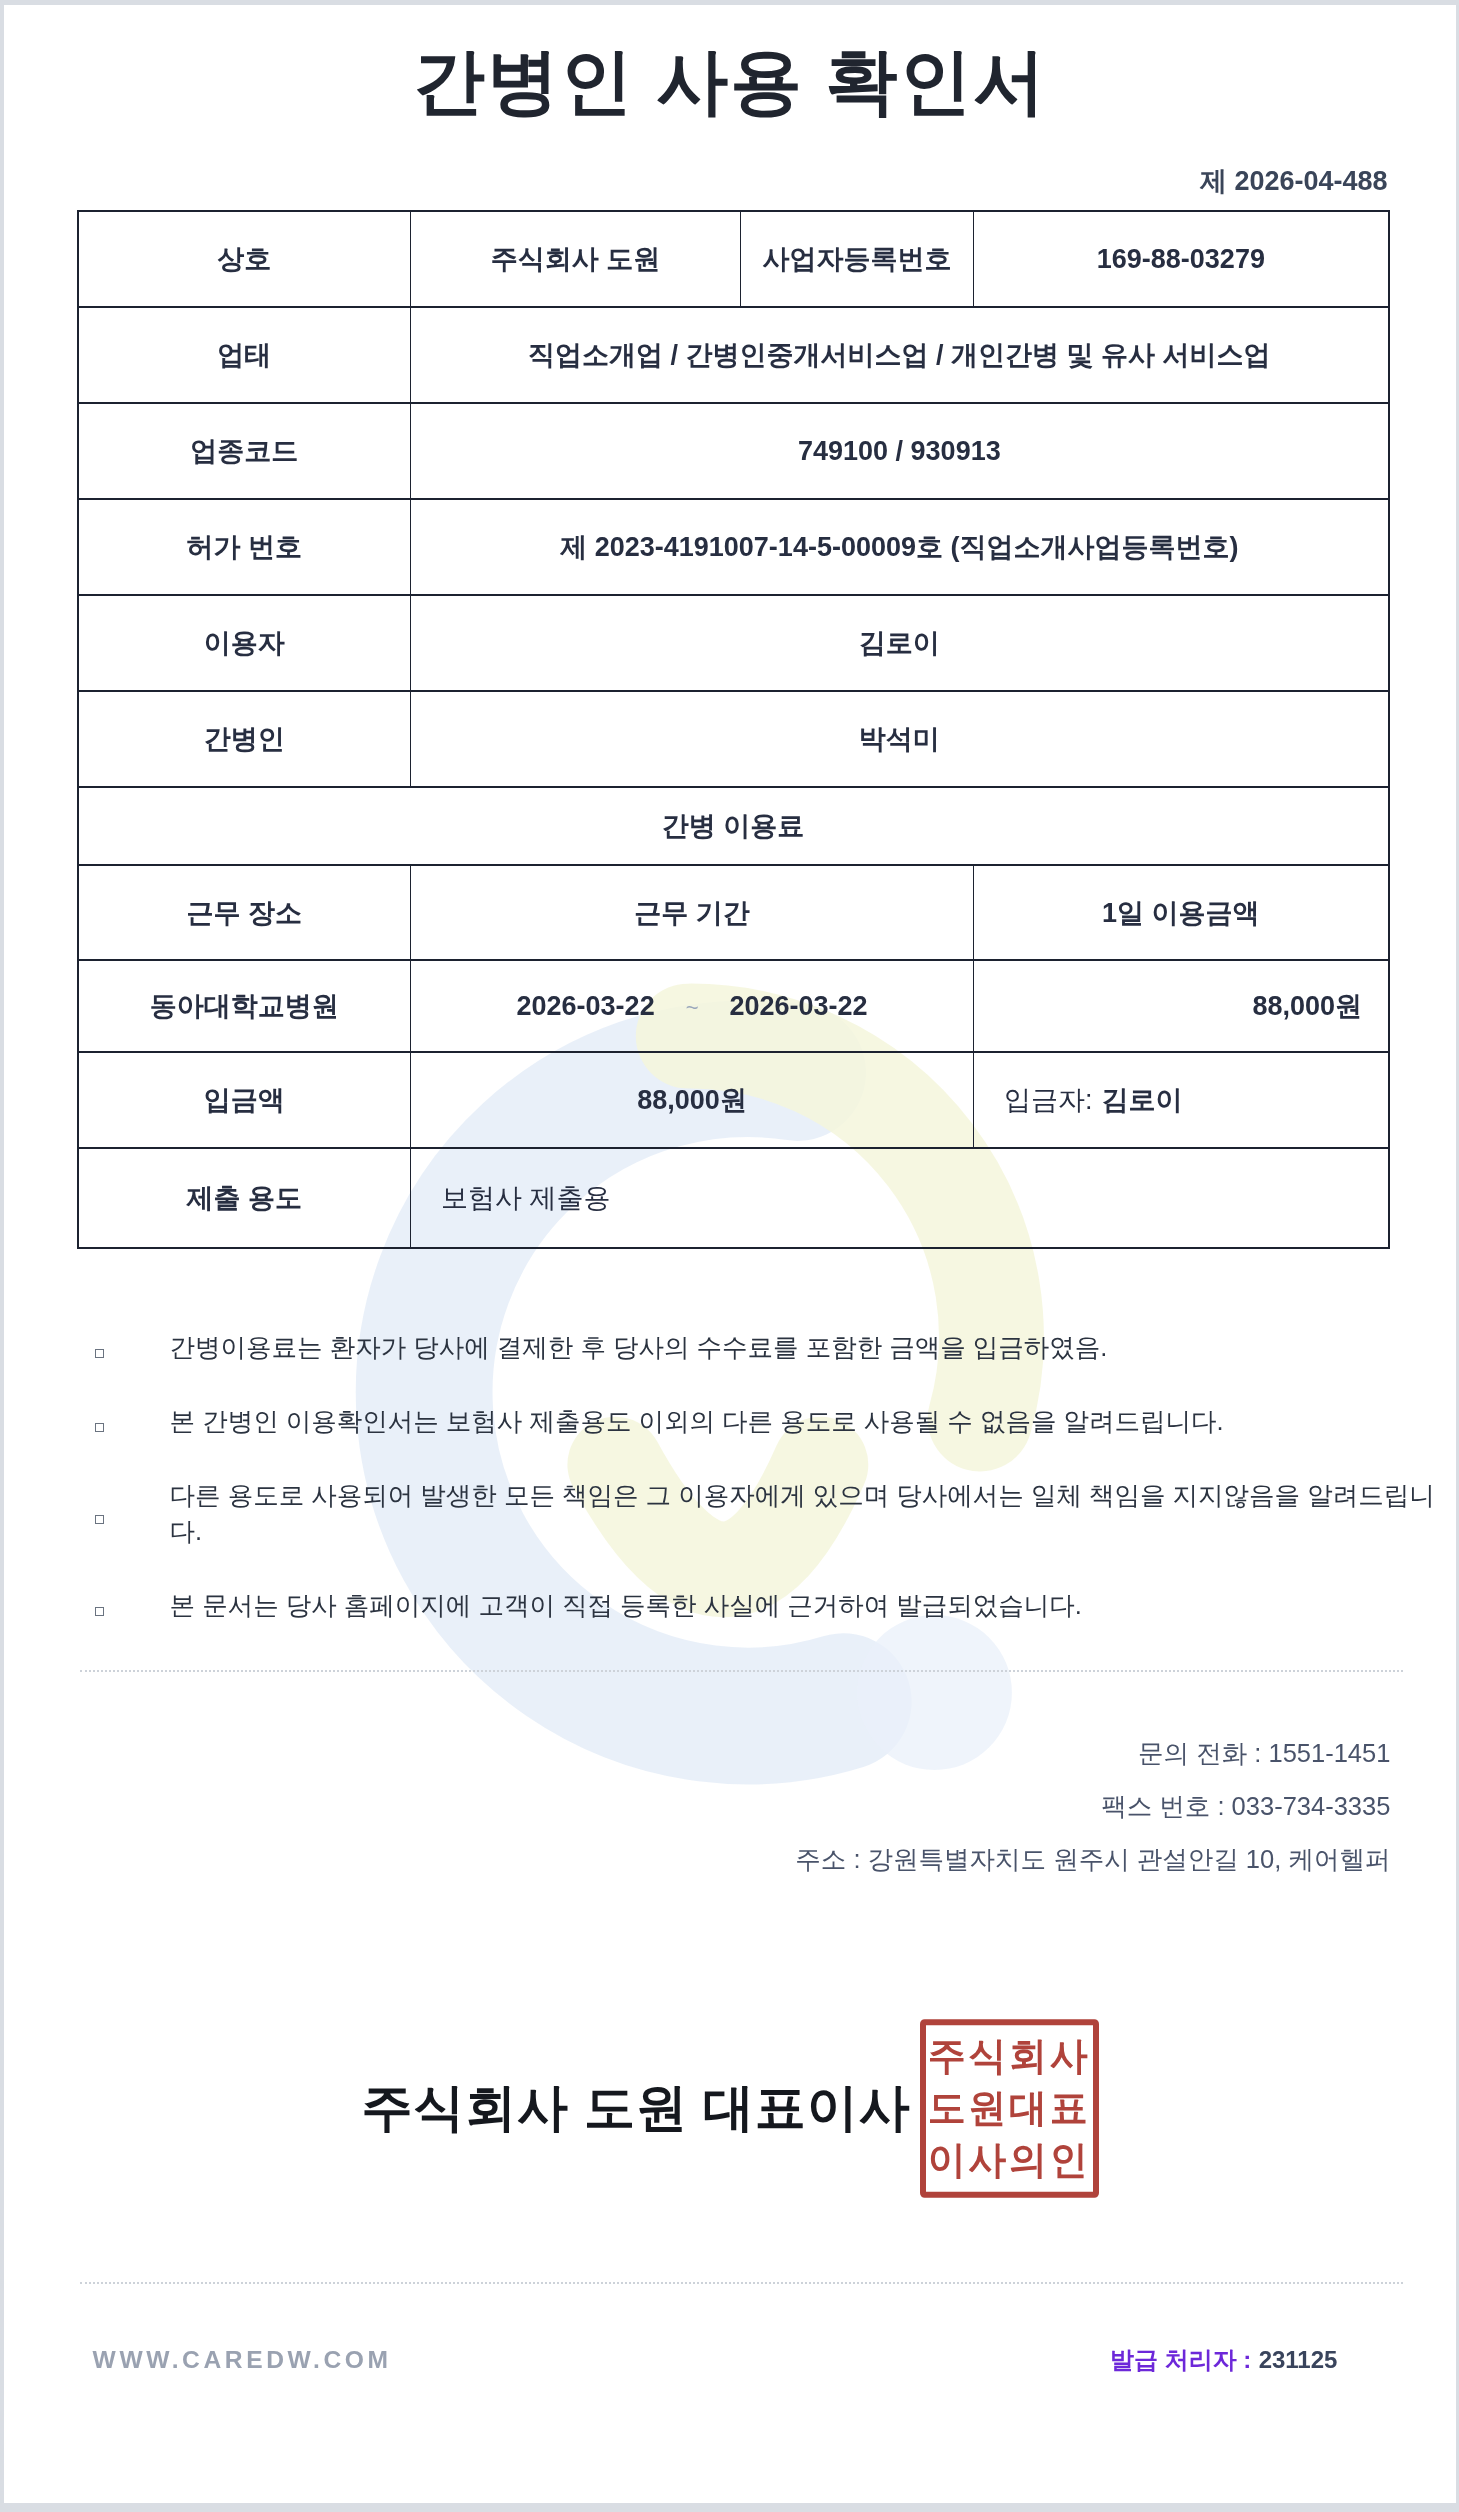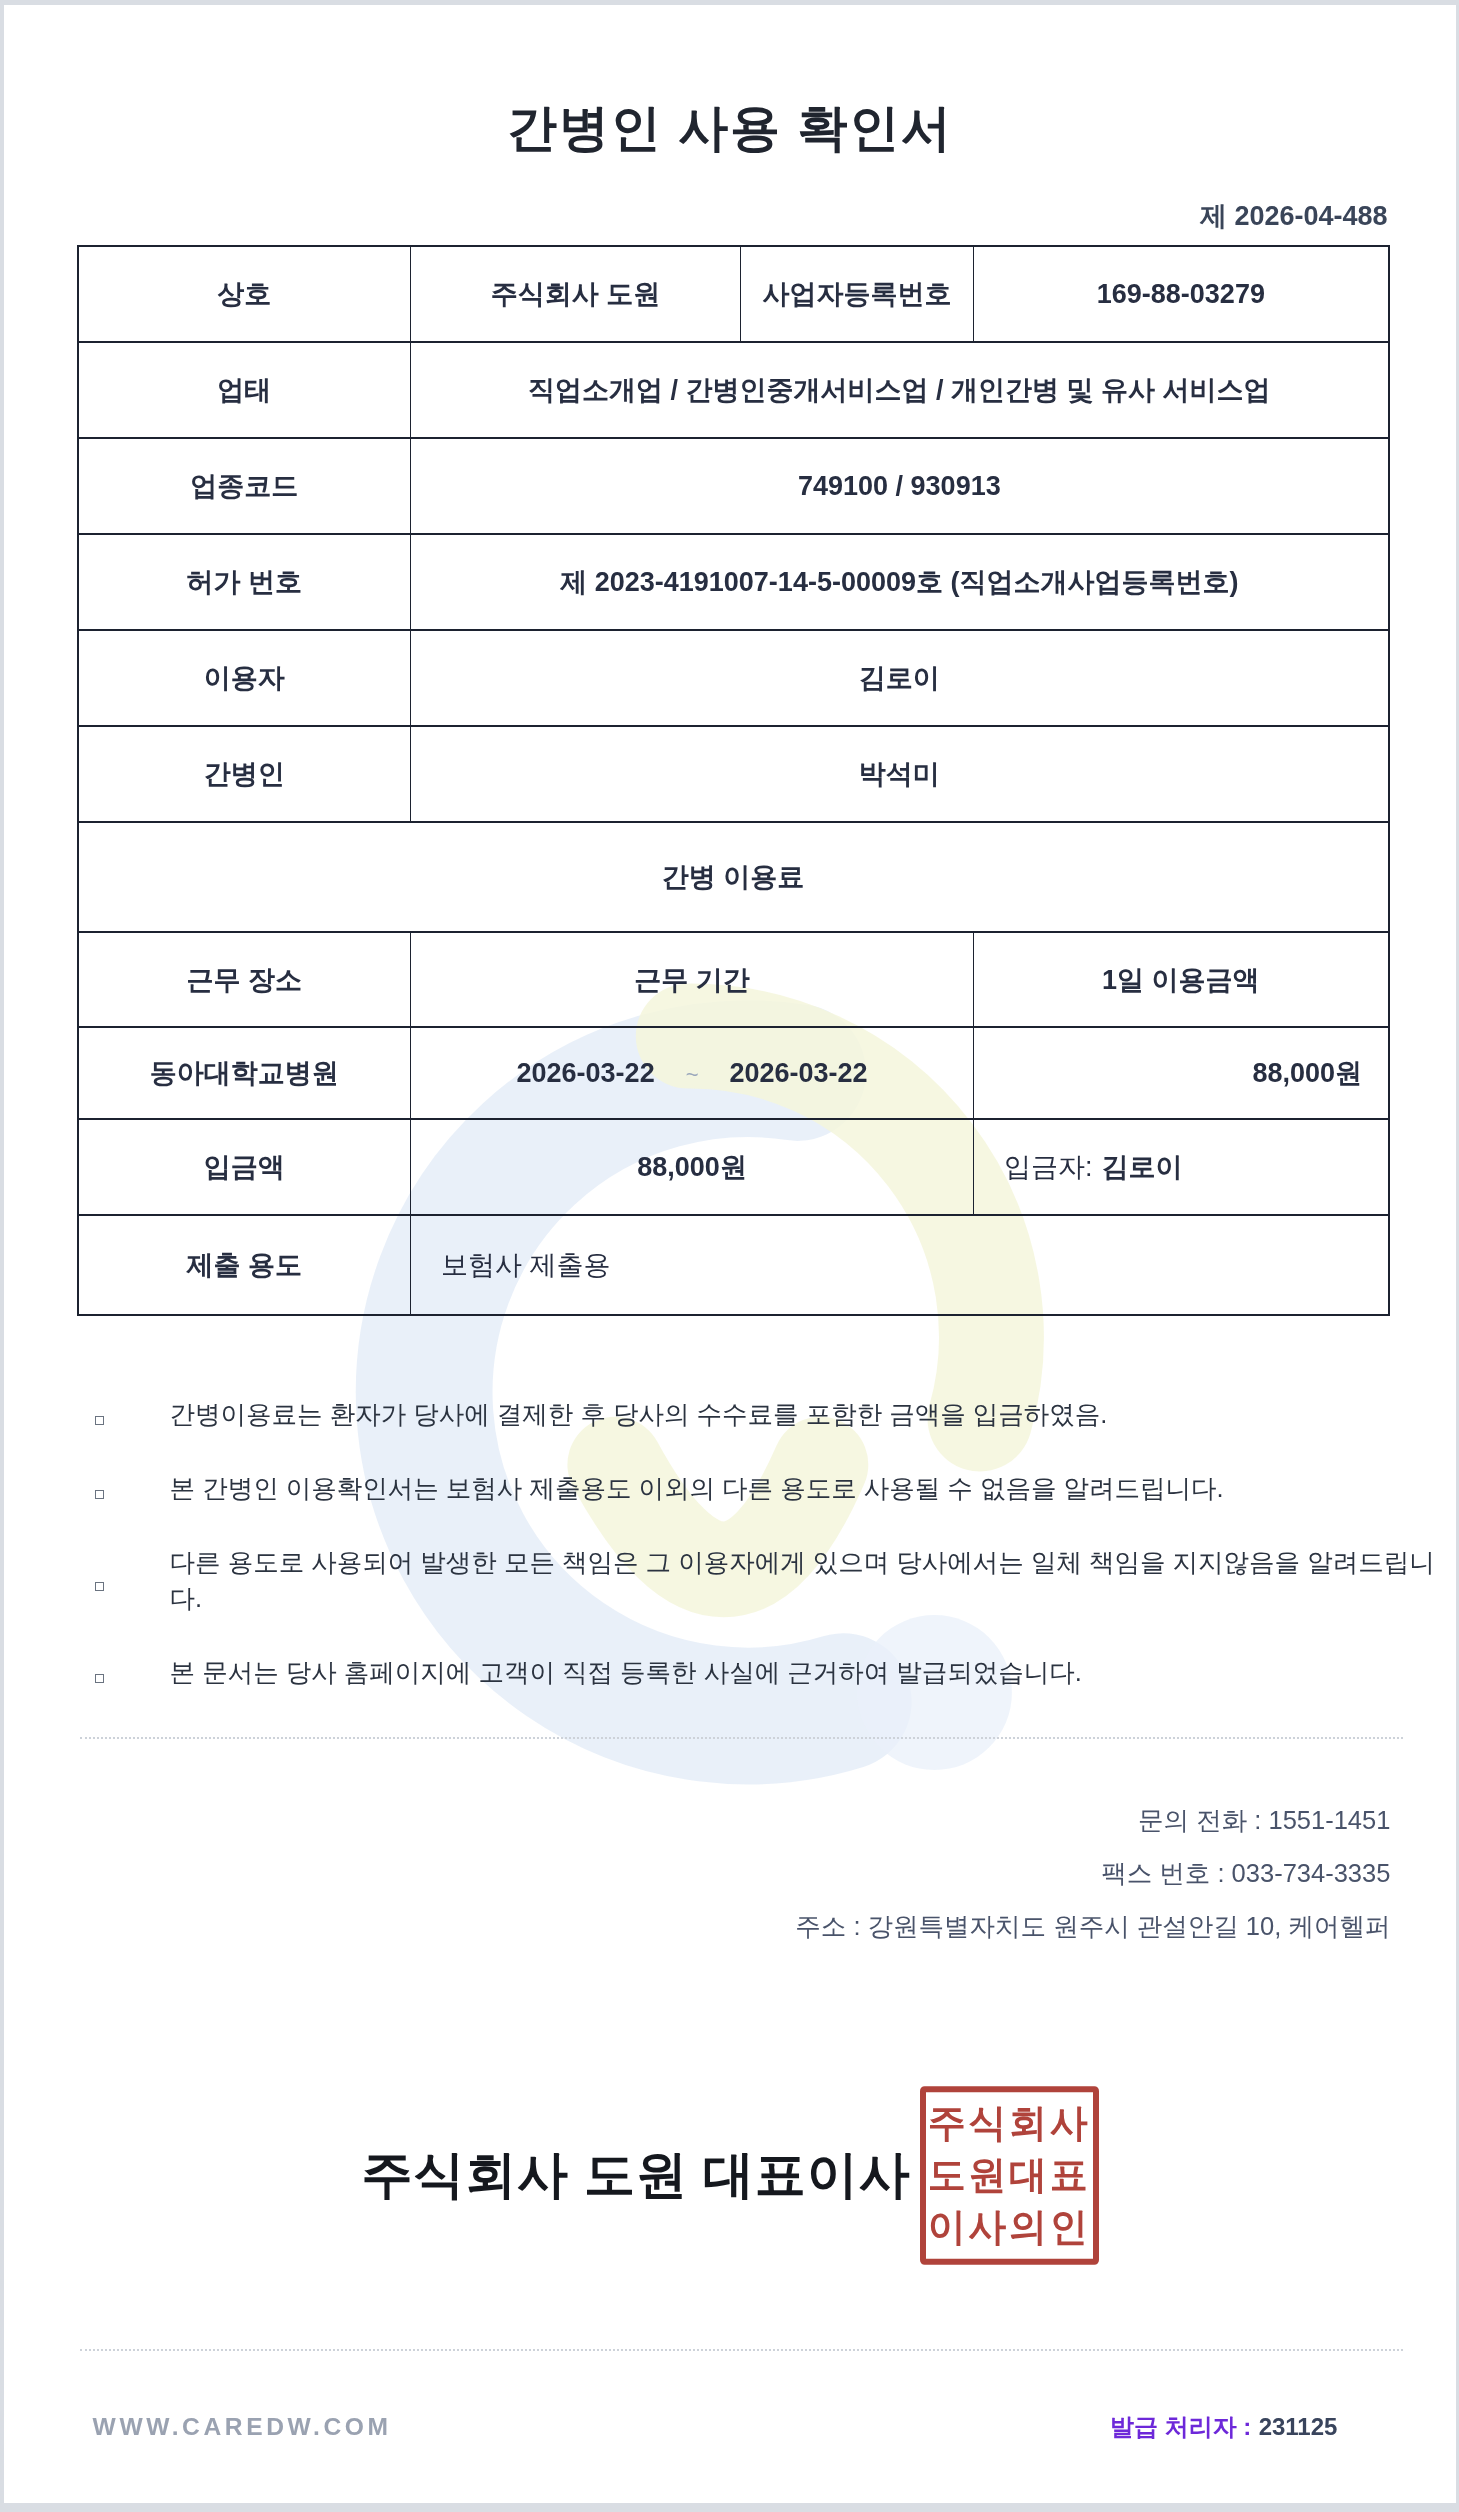--- a/index.html
+++ b/index.html
@@ -10,22 +10,22 @@
     color:#2b3245;
   }
   .frame { width:1460px; height:2512px; padding:4.6px 3.6px 9px 3.6px; }
   .page  { position:relative; width:100%; height:100%; background:#ffffff; overflow:hidden; }
 
   .watermark { position:absolute; left:210px; top:949px; z-index:0; pointer-events:none; }
 
   .content { position:relative; z-index:1; }
 
   .doc-title {
-    padding-top:97px; text-align:center;
-    font-size:50px; font-weight:700; letter-spacing:1.8px;
+    padding-top:39px; text-align:center;
+    font-size:72px; font-weight:700; letter-spacing:1.8px;
     color:#20252f; line-height:1.05;
   }
 
   .doc-wrap { width:1311px; margin-left:73px; }
 
   .doc-number {
     margin-top:42px; text-align:right;
     font-size:27px; font-weight:700; color:#3a4559; line-height:40px;
   }
 
@@ -35,21 +35,21 @@
     border:2.7px solid #1c2230;
   }
   table.main th, table.main td {
     border:2.7px solid #1c2230;
     border-left-width:1.8px; border-right-width:1.8px;
     font-size:27px; text-align:center; vertical-align:middle;
     color:#272e41; background:transparent;
   }
   table.main th { font-weight:700; }
   table.main td { font-weight:600; }
-  tr.h105 { height:96px; } tr.h121 { height:110px; }
+  tr.h105 { height:96px; } tr.h121 { height:78px; }
   tr.h104 { height:95px; } tr.h139 { height:92px; } tr.h110 { height:100px; }
   .fee-title { font-size:31px; font-weight:700; }
   .cell-left  { text-align:left !important; padding-left:30px; }
   .cell-right { text-align:right !important; padding-right:25.5px; }
   .tilde { color:#9aa7bb; font-size:22px; font-weight:400; margin:0 31px; }
   .depositor-label { font-weight:500; }
   .depositor-name  { font-weight:700; margin-left:9px; }
 
   .notes { margin:80px 0 0 91px; list-style:none; }
   .notes li {

